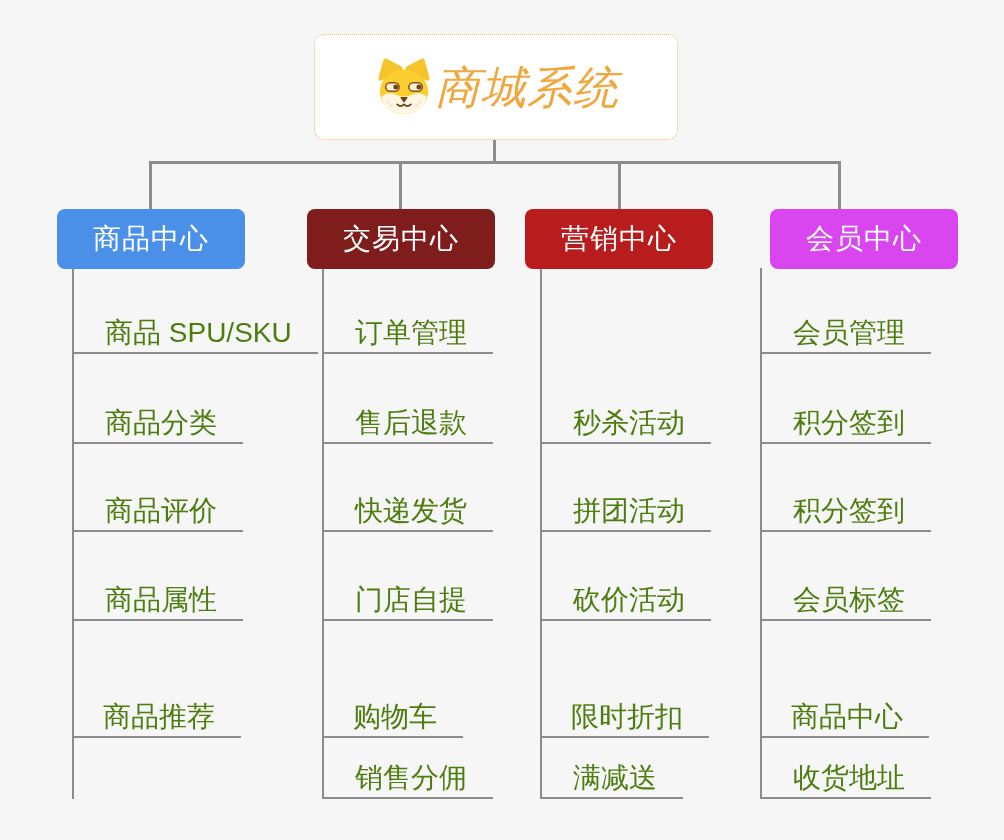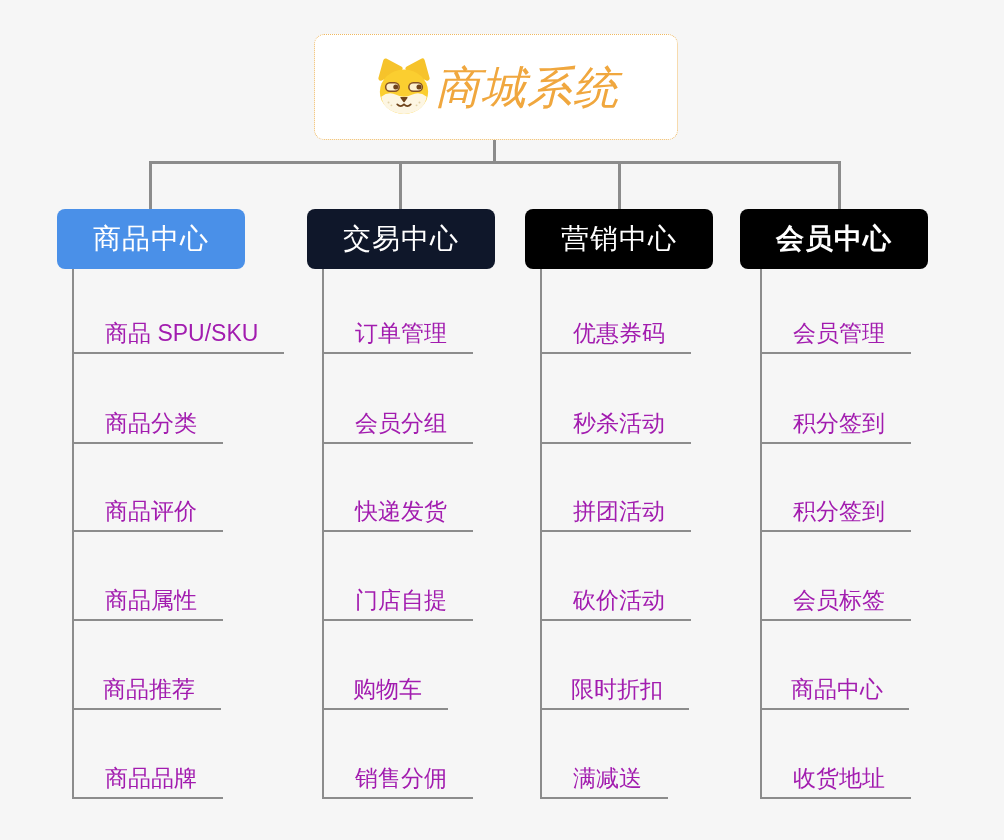--- a/index.html
+++ b/index.html
@@ -42,38 +42,38 @@
 
   
   .branch {
     position: absolute; top: 209px; width: 188px; height: 60px;
     border-radius: 8px;
     display: flex; align-items: center; justify-content: center;
     color: #ffffff; font-size: 28px; letter-spacing: 1px;
     cursor: default;
   }
   .branch.b1 { left: 57px;  background: #4a90e8; }
-  .branch.b2 { left: 307px; background: #0f172a; }
-  .branch.b3 { left: 525px; background: #000000; }
-  .branch.b4 { left: 740px; background: #000000; font-weight: bold; }
+  .branch.b2 { left: 307px; background: #7f1d1d; }
+  .branch.b3 { left: 525px; background: #b91c1c; }
+  .branch.b4 { left: 770px; background: #d946ef; }
 
   
   .leaf {
     position: absolute; height: 38px; box-sizing: border-box;
     padding: 0 26px 0 32px;
     border-bottom: 2px solid #8c8c8c;
-    font-size: 23px; color: #a21caf;
+    font-size: 28px; color: #4d7c0f;
     line-height: 34px; white-space: nowrap;
     cursor: default;
   }
   .leaf.c1 { left: 73px; }  .leaf.c2 { left: 323px; }
   .leaf.c3 { left: 541px; } .leaf.c4 { left: 761px; }
   .leaf.r1 { top: 316px; } .leaf.r2 { top: 406px; }
   .leaf.r3 { top: 494px; } .leaf.r4 { top: 583px; }
-  .leaf.r5 { top: 672px; padding-left: 30px; } .leaf.r6 { top: 761px; }
+  .leaf.r5 { top: 700px; padding-left: 30px; } .leaf.r6 { top: 761px; }
 </style>
 </head>
 <body>
 
 <div class="canvas">
 
   <div class="line root-stub"></div>
   <div class="line bus"></div>
   <div class="line drop d1"></div>
   <div class="line drop d2"></div>
@@ -122,30 +122,28 @@
   </div>
   <div class="branch b4">
     <span>会员中心</span>
   </div>
 
   <div class="leaf c1 r1">商品 SPU/SKU</div>
   <div class="leaf c1 r2">商品分类</div>
   <div class="leaf c1 r3">商品评价</div>
   <div class="leaf c1 r4">商品属性</div>
   <div class="leaf c1 r5">商品推荐</div>
-  <div class="leaf c1 r6">商品品牌</div>
 
   <div class="leaf c2 r1">订单管理</div>
-  <div class="leaf c2 r2">会员分组</div>
+  <div class="leaf c2 r2">售后退款</div>
   <div class="leaf c2 r3">快递发货</div>
   <div class="leaf c2 r4">门店自提</div>
   <div class="leaf c2 r5">购物车</div>
   <div class="leaf c2 r6">销售分佣</div>
 
-  <div class="leaf c3 r1">优惠券码</div>
   <div class="leaf c3 r2">秒杀活动</div>
   <div class="leaf c3 r3">拼团活动</div>
   <div class="leaf c3 r4">砍价活动</div>
   <div class="leaf c3 r5">限时折扣</div>
   <div class="leaf c3 r6">满减送</div>
 
   <div class="leaf c4 r1">会员管理</div>
   <div class="leaf c4 r2">积分签到</div>
   <div class="leaf c4 r3">积分签到</div>
   <div class="leaf c4 r4">会员标签</div>

